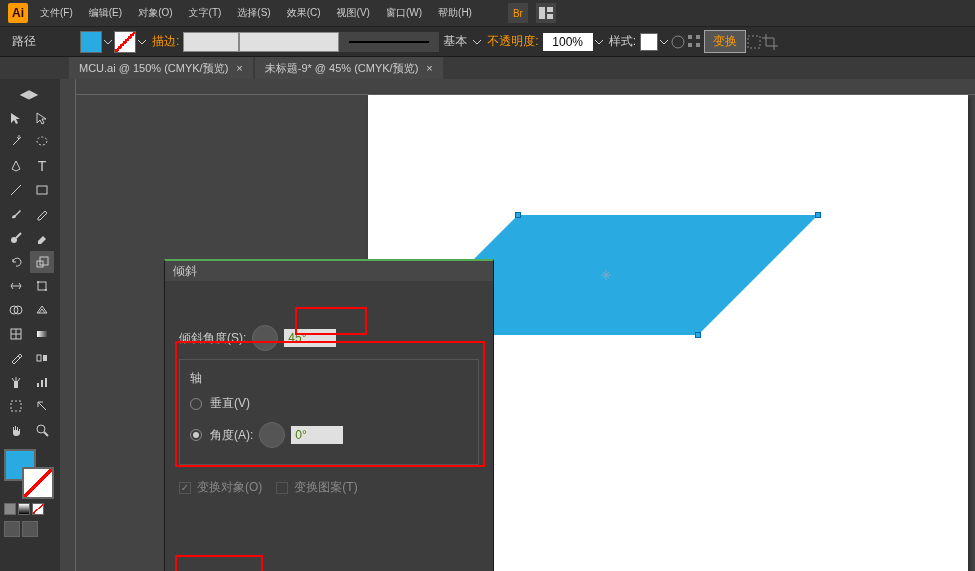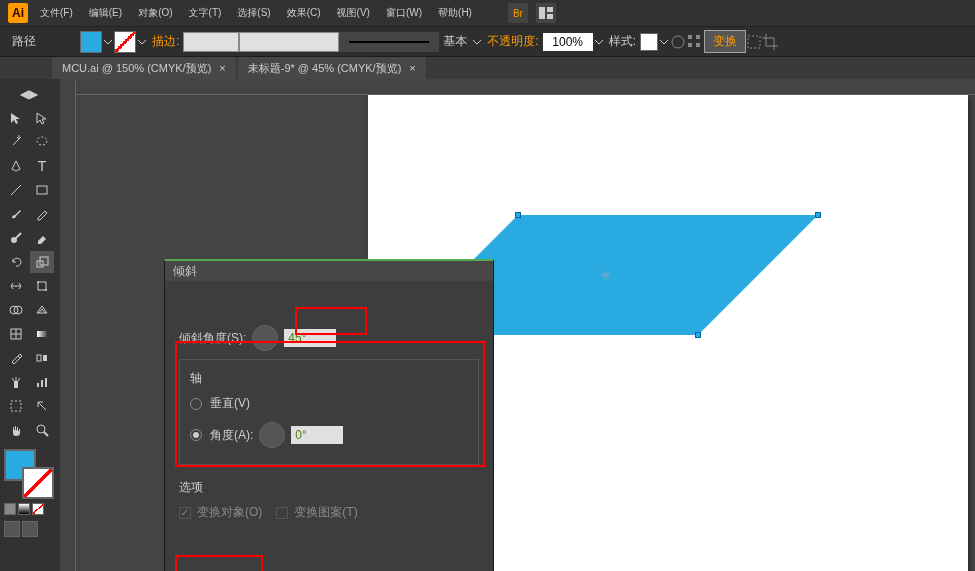--- a/index.html
+++ b/index.html
@@ -13,21 +13,21 @@
 .ctrl-label { color:#ccc; font-size:12px; margin:0 4px; }
 .swatch { width:22px; height:22px; border:1px solid #666; }
 .sw-cyan{background:#29abe2;} .sw-diag{background:linear-gradient(135deg,#fff 45%,red 45%,red 55%,#fff 55%);}
 .dd { width:12px; height:12px; display:inline-block; }
 .input-box { height:20px; background:#e0e0e0; border:1px solid #888; }
 .line-sample{width:100px;height:20px;background:#444;display:flex;align-items:center;justify-content:center;}
 .line-sample::before{content:"";width:80px;height:2px;background:#000;}
 .orange{color:#ff9a00;}
 .opacity-box{width:50px;height:18px;background:#fff;color:#000;text-align:center;line-height:18px;}
 .txbtn{background:#555;border:1px solid #a3a3a3;padding:2px 8px;color:#ff9a00;}
-.tabbar{height:22px;background:#3a3a3a;display:flex;align-items:flex-start;padding-left:52px;}
+.tabbar{height:22px;background:#3a3a3a;display:flex;align-items:flex-start;padding-left:69px;}
 .tab{background:#474747;padding:2px 10px;color:#ccc;font-size:11px;margin-right:2px;display:flex;align-items:center;height:22px;}
 .tab-close{margin-left:8px;cursor:pointer;}
 .main{position:absolute;top:79px;left:0;right:0;bottom:0;display:flex;}
 .toolbar{width:60px;background:#323232;display:flex;flex-wrap:wrap;align-content:flex-start;padding:4px;gap:2px;}
 .tbtn{width:24px;height:22px;display:flex;align-items:center;justify-content:center;cursor:pointer;color:#ccc;}
 .fill-swatches{margin-top:6px;position:relative;width:50px;height:50px;}
 .fs1{position:absolute;top:0;left:0;width:32px;height:32px;background:#29abe2;border:2px solid #666;}
 .fs2{position:absolute;bottom:0;right:0;width:32px;height:32px;background:#fff;border:2px solid #666;background:linear-gradient(135deg,#fff 45%,red 45%,red 55%,#fff 55%);}
 .mini-sw{width:12px;height:12px;border:1px solid #666;display:inline-block;}
 .canvas-area{flex:1;background:#444;position:relative;}
@@ -353,21 +353,20 @@
             </div>
           <div class="row" style="margin-top:10px;">
             <span class="radio on"></span>
             <span>角度(A):</span>
             <div class="dial"></div>
             <input class="txtinput" value="0°" style="">
           </div>
         </div>
 
         <div style="margin-top:14px;">
-          <div class="fieldset-title">选项</div>
           <div class="row" style="color:#888;">
             <span class="chk gray-chk">
                 <span class="tick">✓</span>
               </span>
               <span>变换对象(O)</span>
             <span style="width:14px"></span>
             <span class="chk gray-chk" style="border-color:#555"></span>
               <span>变换图案(T)</span>
           </div>
         </div>

